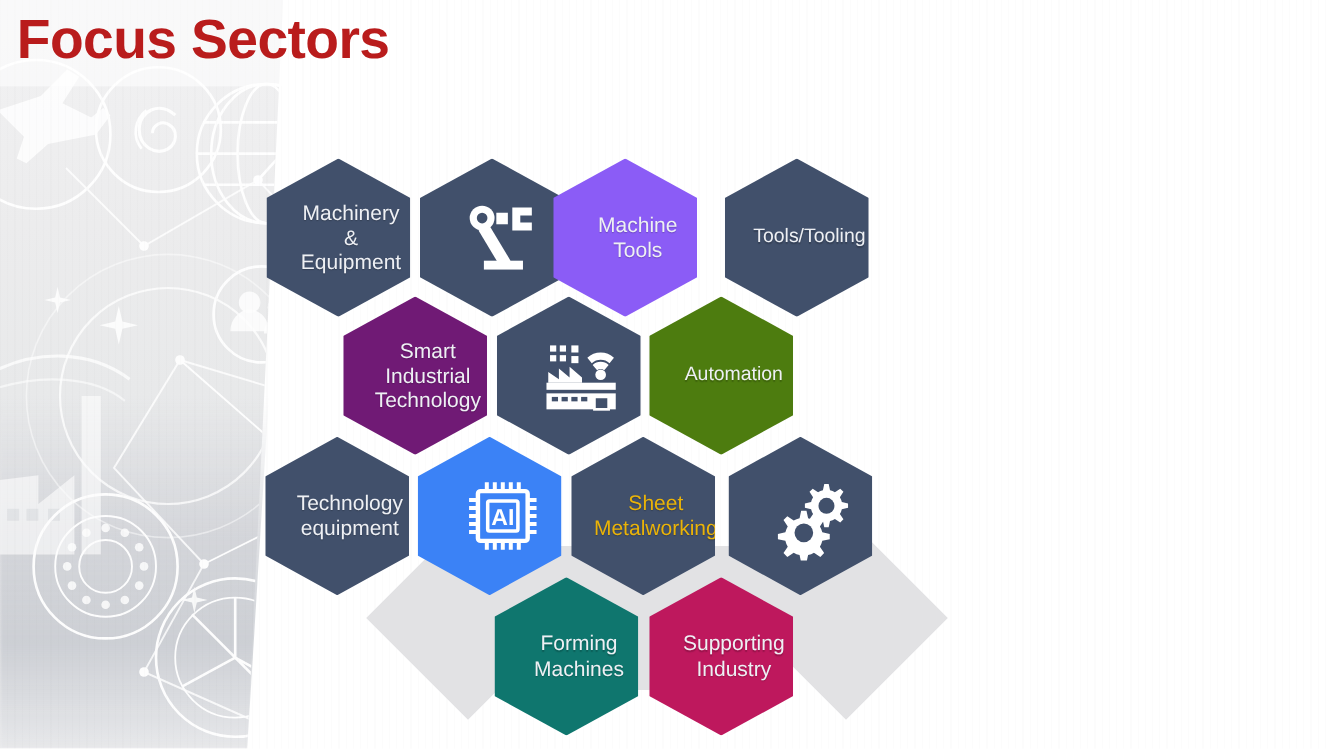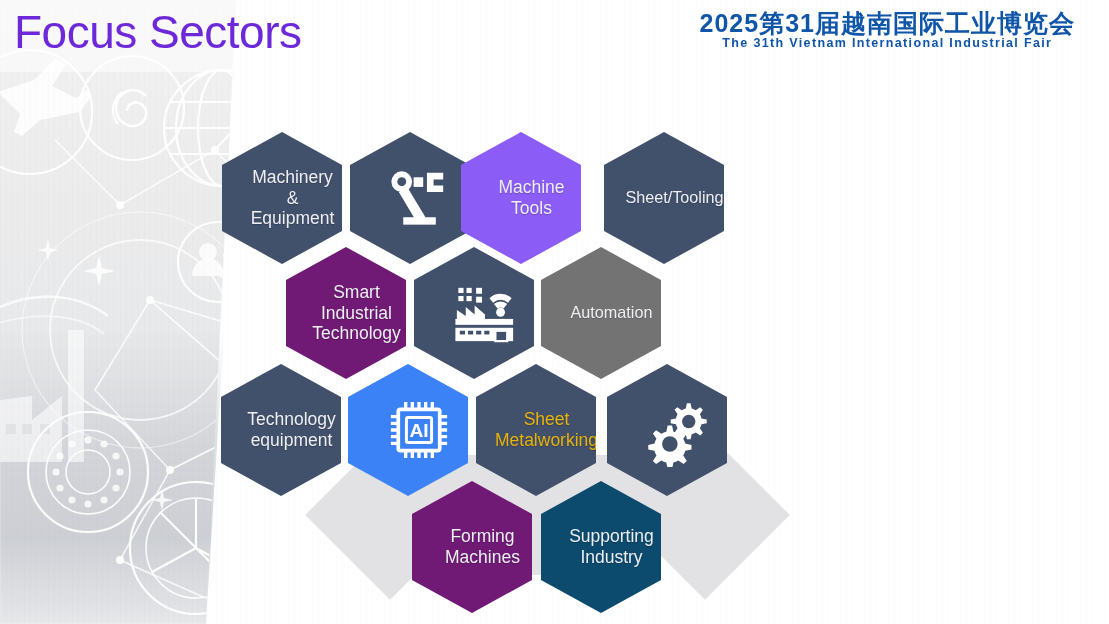--- a/index.html
+++ b/index.html
@@ -36,21 +36,21 @@
     -webkit-clip-path:polygon(0 0,236px 0,206px 624px,0 624px);
     clip-path:polygon(0 0,236px 0,206px 624px,0 624px);}
   .bg-art svg{display:block;}
 
   
   .header-band{position:absolute;left:0;top:0;width:236px;height:72px;background:#ffffff;opacity:.55;}
 
   
   .page-title{
     position:absolute;left:14px;top:9px;
-    font-size:46px;font-weight:normal;color:#6d28d9;letter-spacing:-.5px;
+    font-size:46px;font-weight:bold;color:#b91c1c;letter-spacing:-.5px;
     line-height:1;white-space:nowrap;
   }
   .logo{position:absolute;right:34px;top:10px;text-align:center;color:#0f55a8;}
   .logo-cn{font-size:25px;font-weight:bold;letter-spacing:1px;line-height:1.04;white-space:nowrap;}
   .logo-en{font-size:12.5px;font-weight:bold;letter-spacing:1.35px;line-height:1.1;white-space:nowrap;margin-top:1px;}
 
   
   #hive{position:absolute;left:0;top:0;width:1109px;height:624px;}
   .backdrop-diamond{
     position:absolute;background:#e2e2e4;
@@ -174,24 +174,20 @@
         </g>
       </g>
     </svg>
   </div>
 
   <div class="bg-vstripes"></div>
   <div class="header-band"></div>
 
   <div class="page-title">Focus Sectors</div>
 
-  <div class="logo">
-    <div class="logo-cn">2025第31届越南国际工业博览会</div>
-    <div class="logo-en">The 31th Vietnam International Industrial Fair</div>
-  </div>
 
   <div id="hive">
       <div class="backdrop-diamond" style="background: rgb(226, 226, 228); left: 330px; top: 455px; width: 120px; height: 120px; transform: rotate(45deg);"></div>
       <div class="backdrop-diamond" style="background: rgb(226, 226, 228); left: 645px; top: 455px; width: 120px; height: 120px; transform: rotate(45deg);"></div>
       <div class="backdrop-diamond" style="background: rgb(226, 226, 228); left: 390px; top: 455px; width: 260px; height: 120px;"></div>
       <div class="hex" style="left: 222px; top: 132px; background: rgb(65, 80, 107);">
         <div class="label" style="color: rgb(238, 240, 244);">Machinery &amp;
 Equipment</div>
       </div>
       <div class="hex" style="left: 350px; top: 132px; background: rgb(65, 80, 107);">
@@ -204,21 +200,21 @@
       <path d="M20 42 L32 36 L56 76 L44 82 Z"></path>
       <rect x="26" y="76" width="44" height="10"></rect>
     </svg>
         </span>
       </div>
       <div class="hex" style="left: 461px; top: 132px; background: #8b5cf6;">
         <div class="label" style="color: rgb(238, 240, 244);">Machine
 Tools</div>
       </div>
       <div class="hex wide" style="left: 604px; top: 132px; background: rgb(65, 80, 107);">
-        <div class="label" style="color: rgb(238, 240, 244);">Sheet/Tooling</div>
+        <div class="label" style="color: rgb(238, 240, 244);">Tools/Tooling</div>
       </div>
       <div class="hex" style="left: 286px; top: 247px; background: #701a75;">
         <div class="label" style="color: rgb(238, 240, 244);">Smart
 Industrial
 Technology</div>
       </div>
       <div class="hex" style="left: 414px; top: 247px; background: rgb(65, 80, 107);">
         <span class="icon">
           <svg viewBox="0 0 100 100" fill="#ffffff">
       <rect x="14" y="16" width="7" height="7"></rect>
@@ -237,21 +233,21 @@
         <rect x="16" y="74" width="7" height="5"></rect>
               <rect x="27" y="74" width="7" height="5"></rect>
         <rect x="38" y="74" width="7" height="5"></rect>
               <rect x="49" y="74" width="7" height="5"></rect>
         <rect x="64" y="74" width="16" height="14"></rect>
       </g>
       <rect x="64" y="74" width="16" height="14" fill="none" stroke="#ffffff" stroke-width="3"></rect>
     </svg>
         </span>
       </div>
-      <div class="hex wide" style="left: 541px; top: 247px; background: #737373;">
+      <div class="hex wide" style="left: 541px; top: 247px; background: #4d7c0f;">
         <div class="label" style="color: rgb(238, 240, 244);">Automation</div>
       </div>
       <div class="hex" style="left: 221px; top: 364px; background: rgb(65, 80, 107);">
         <div class="label" style="color: rgb(238, 240, 244);">Technology
 equipment</div>
       </div>
       <div class="hex" style="left: 348px; top: 364px; background: #3b82f6;">
         <span class="icon">
           <svg viewBox="0 0 100 100" fill="none" stroke="#ffffff" stroke-width="5">
       <rect x="22" y="22" width="56" height="56" rx="3"></rect>
@@ -289,23 +285,23 @@
       <div class="hex" style="left: 607px; top: 364px; background: rgb(65, 80, 107);">
         <span class="icon">
           <svg viewBox="0 0 100 100" fill="#ffffff">
       <path d="M62 14 l5 0 l1.5 7 a18 18 0 0 1 5.5 2.2 l6 -4 l3.6 3.6 l-4 6 a18 18 0 0 1 2.2 5.5 l7 1.5 l0 5 l-7 1.5 a18 18 0 0 1 -2.2 5.5 l4 6 l-3.6 3.6 l-6 -4 a18 18 0 0 1 -5.5 2.2 l-1.5 7 l-5 0 l-1.5 -7 a18 18 0 0 1 -5.5 -2.2 l-6 4 l-3.6 -3.6 l4 -6 a18 18 0 0 1 -2.2 -5.5 l-7 -1.5 l0 -5 l7 -1.5 a18 18 0 0 1 2.2 -5.5 l-4 -6 l3.6 -3.6 l6 4 a18 18 0 0 1 5.5 -2.2 z"></path>
       <circle cx="64.5" cy="38.5" r="9" fill="#41506b"></circle>
       <path d="M36 44 l6 0 l1.8 8.4 a21 21 0 0 1 6.6 2.7 l7.2 -4.8 l4.3 4.3 l-4.8 7.2 a21 21 0 0 1 2.7 6.6 l8.4 1.8 l0 6 l-8.4 1.8 a21 21 0 0 1 -2.7 6.6 l4.8 7.2 l-4.3 4.3 l-7.2 -4.8 a21 21 0 0 1 -6.6 2.7 l-1.8 8.4 l-6 0 l-1.8 -8.4 a21 21 0 0 1 -6.6 -2.7 l-7.2 4.8 l-4.3 -4.3 l4.8 -7.2 a21 21 0 0 1 -2.7 -6.6 l-8.4 -1.8 l0 -6 l8.4 -1.8 a21 21 0 0 1 2.7 -6.6 l-4.8 -7.2 l4.3 -4.3 l7.2 4.8 a21 21 0 0 1 6.6 -2.7 z"></path>
       <circle cx="39" cy="69" r="10.5" fill="#41506b"></circle>
     </svg>
         </span>
       </div>
-      <div class="hex" style="left: 412px; top: 481px; background: #701a75;">
+      <div class="hex" style="left: 412px; top: 481px; background: #0f766e;">
         <div class="label" style="color: rgb(238, 240, 244);">Forming
 Machines</div>
       </div>
-      <div class="hex" style="left: 541px; top: 481px; background: #0c4a6e;">
+      <div class="hex" style="left: 541px; top: 481px; background: #be185d;">
         <div class="label" style="color: rgb(238, 240, 244);">Supporting
 Industry</div>
       </div>
     </div>
 
 </div>
 
 </body></html>

